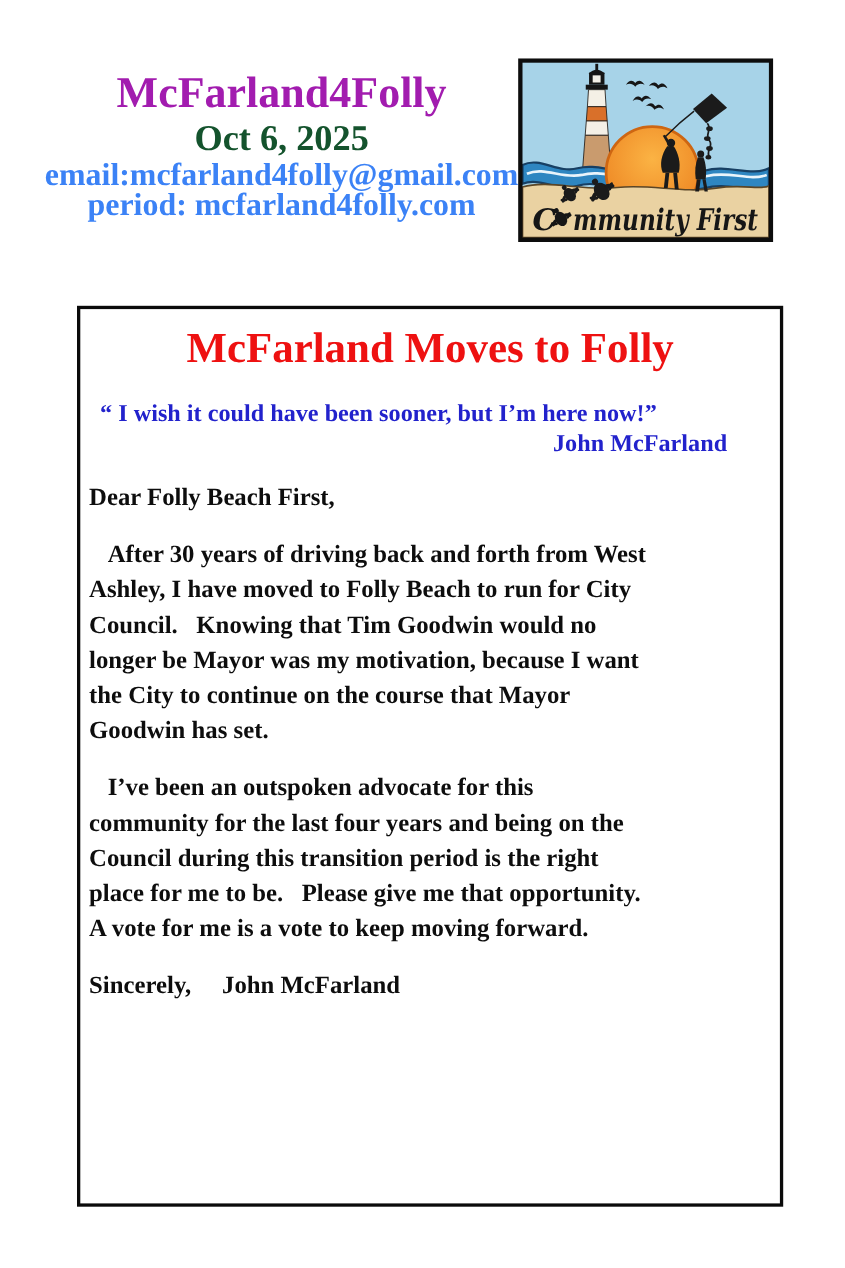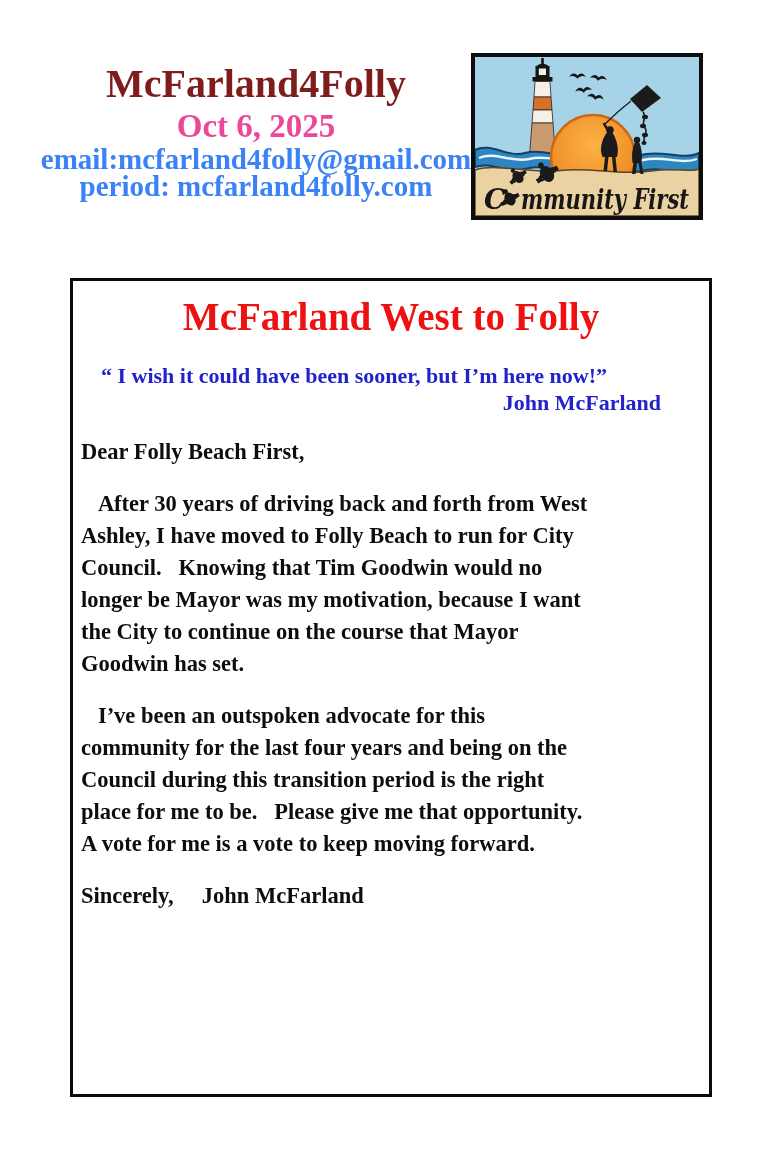--- a/index.html
+++ b/index.html
@@ -4,40 +4,40 @@
 <style>
   html,body{margin:0;padding:0;background:#ffffff;}
   body{
     width:768px;height:1153px;position:relative;overflow:hidden;
     font-family:"Liberation Serif",serif;font-weight:bold;color:#0d0d0d;
   }
   
   .header-text{
     position:absolute;left:0;top:62px;width:512px;text-align:center;
   }
-  .brand{font-size:40px;line-height:44px;color:#7f1d1d;}
-  .date-line{font-size:33px;line-height:40px;color:#ec4899;}
+  .brand{font-size:40px;line-height:44px;color:#a21caf;}
+  .date-line{font-size:33px;line-height:40px;color:#14532d;}
   .contact-line{font-size:29px;line-height:27px;color:#3b82f6;}
   
   .logo-frame{position:absolute;left:471px;top:53px;width:232px;height:167px;}
   .logo-frame svg{display:block;}
   .logo-caption-text{
     font-family:"DejaVu Serif",serif;font-weight:bold;font-style:italic;fill:#161616;
   }
   
   .letter-box{
     position:absolute;left:70px;top:278px;width:642px;height:819px;
     border:3px solid #0a0a0a;box-sizing:border-box;background:#ffffff;
   }
   .letter-headline{
     margin:12px 6px 0;text-align:center;color:#ee1111;
     font-size:39px;line-height:48px;font-weight:bold;
   }
   .quote-line{
-    margin:21px 0 0;padding-left:28px;color:#2222cc;
+    margin:21px 0 0;padding-left:18px;color:#2222cc;
     font-size:22px;line-height:27px;white-space:pre-wrap;
   }
   .quote-attr{
     padding-right:48px;text-align:right;color:#2222cc;
     font-size:22px;line-height:27px;
   }
   .letter-body{padding:20px 8px 0 8px;font-size:22.5px;line-height:32px;}
   .letter-body p{margin:0 0 20px;white-space:pre-wrap;}
 </style>
 </head>
@@ -144,21 +144,21 @@
         <ellipse cx="5.6" cy="4.8" rx="3.2" ry="1.5" transform="rotate(-35)"></ellipse>
       </g>
       <text class="logo-caption-text" x="50" y="156" font-size="27" textLength="168" lengthAdjust="spacingAndGlyphs">mmunity First</text>
     </g>
 
     <rect x="2" y="2" width="228" height="163" fill="none" stroke="#0d0d0d" stroke-width="4"></rect>
   </svg>
 </div>
 
 <div class="letter-box">
-  <div class="letter-headline">McFarland West to Folly</div>
+  <div class="letter-headline">McFarland Moves to Folly</div>
   <div class="quote-line">“ I wish it could have been sooner, but I’m here now!”</div>
   <div class="quote-attr">John McFarland</div>
   <div class="letter-body">
     <p>Dear Folly Beach First,</p>
     <p>   After 30 years of driving back and forth from West
 Ashley, I have moved to Folly Beach to run for City
 Council.   Knowing that Tim Goodwin would no
 longer be Mayor was my motivation, because I want
 the City to continue on the course that Mayor
 Goodwin has set.</p>

